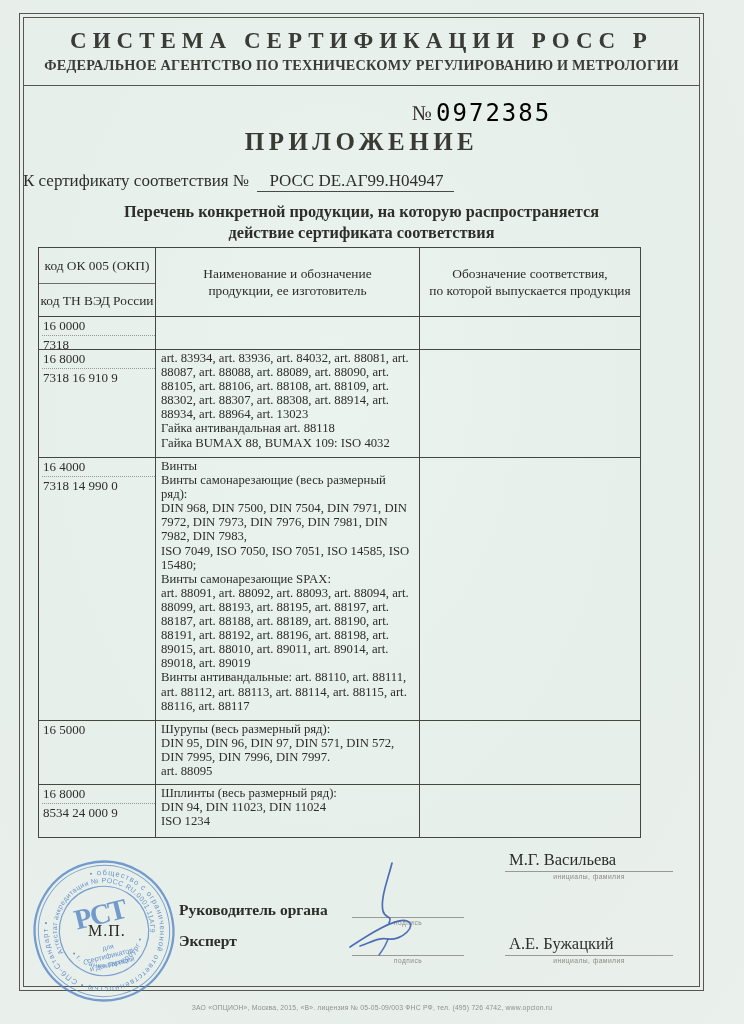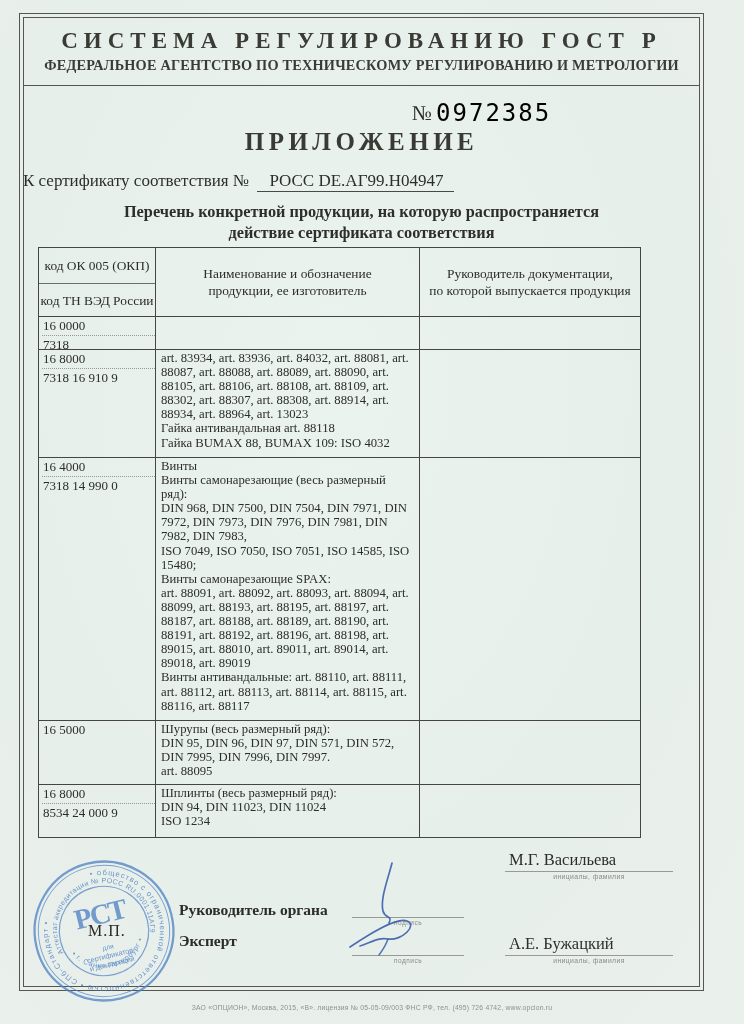--- a/index.html
+++ b/index.html
@@ -156,21 +156,21 @@
 </head>
 <body>
 
 <div class="paper"></div>
 
 <div class="frame-outer">
   <div class="frame-inner"></div>
 </div>
 
 <div class="header-box">
-  <div class="header-line1">СИСТЕМА РЕГУЛИРОВАНИЮ ГОСТ Р</div>
+  <div class="header-line1">СИСТЕМА СЕРТИФИКАЦИИ РОСС Р</div>
   <div class="header-line2">ФЕДЕРАЛЬНОЕ АГЕНТСТВО ПО ТЕХНИЧЕСКОМУ РЕГУЛИРОВАНИЮ И МЕТРОЛОГИИ</div>
 </div>
 
 <div class="doc-number">
   <span class="no-sign">№</span>
   <span class="no-digits">0972385</span>
 </div>
 
 <div class="doc-title">ПРИЛОЖЕНИЕ</div>
 
@@ -183,21 +183,21 @@
 действие сертификата соответствия</div>
 
 <div class="ptable">
   <div class="thead">
     <div class="hcell hcol1">
       <div class="h-top">код ОК 005 (ОКП)</div>
       <div class="h-bot">код ТН ВЭД России</div>
     </div>
     <div class="hcell">Наименование и обозначение
 продукции, ее изготовитель</div>
-    <div class="hcell">Руководитель документации,
+    <div class="hcell">Обозначение соответствия,
 по которой выпускается продукция</div>
   </div>
 
   <div class="trow r1">
     <div class="cell-code">
       <div class="okp">16 0000</div>
       <div class="tnved">7318</div>
     </div>
     <div class="cell-content"></div>
     <div class="cell-docs"></div>

